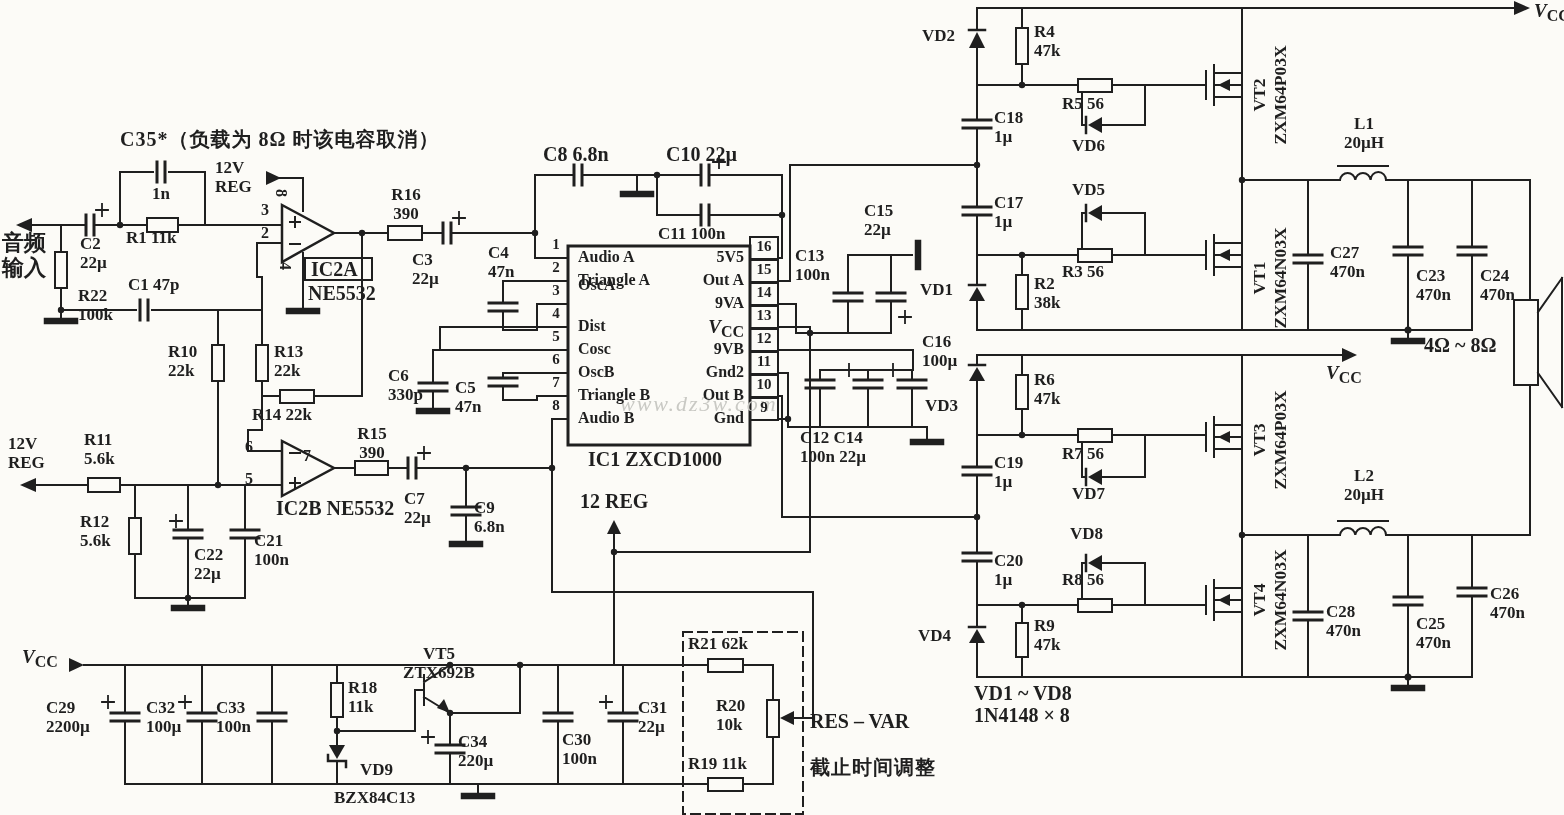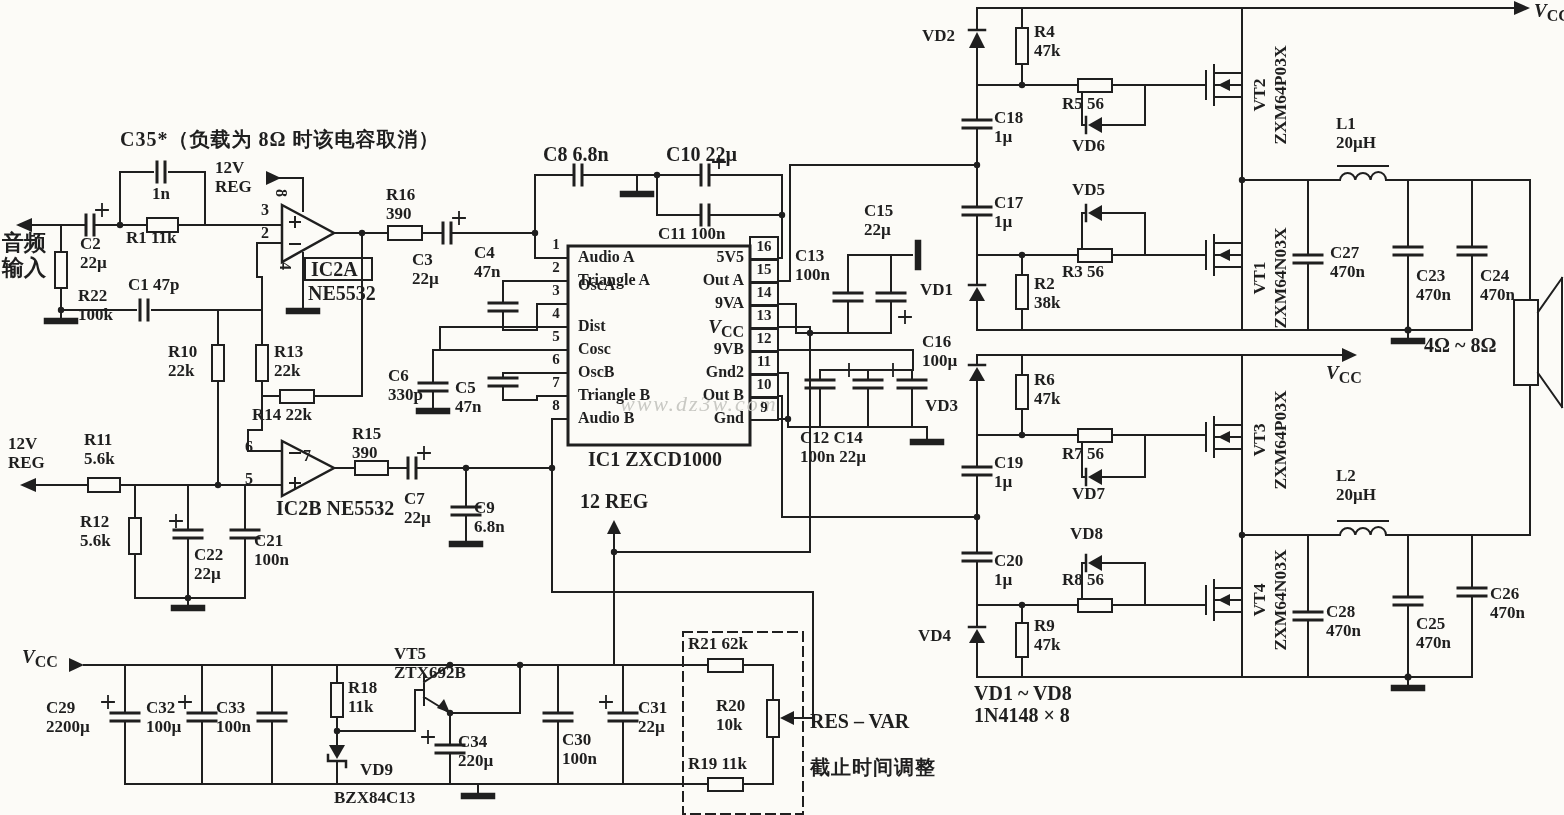--- a/index.html
+++ b/index.html
@@ -7,21 +7,21 @@
          font-family:"Liberation Serif","DejaVu Serif",serif;color:#1f1f1f;}
   #wires{position:absolute;left:0;top:0;}
   .lb{position:absolute;white-space:pre-line;line-height:1.12;font-size:17px;font-weight:700;color:#1f1f1f;}
   .big{font-size:20px;}
   .note{font-size:20px;letter-spacing:1px;}
   .cjk{font-size:22px;line-height:1.15;}
   .pn{font-size:16px;font-weight:700;}
   .rn{width:80px;text-align:right;}
   .num{font-size:15px;width:28px;text-align:center;}
   .numl{font-size:15px;width:20px;text-align:center;}
-  .ctr{text-align:left;font-family:Liberation Serif, serif;}
+  .ctr{text-align:center;font-family:Liberation Serif, serif;}
   .rot{transform:translate(-50%,-50%) rotate(-90deg);text-align:center;line-height:1.2;font-size:17.5px;}
   .rot90{display:inline-block;transform:rotate(90deg);}
   .vcc i{font-style:italic;font-size:19px;}
   .vcc sub{font-size:16px;}
   .wm{font-size:22px;font-style:italic;font-weight:400;color:#c9c9c4;letter-spacing:2px;}
 </style>
 </head>
 <body>
 
 <div id="stage">
@@ -271,21 +271,21 @@
 100k</span>
 <span class="lb" style="left:168px;top:342px">R10
 22k</span>
 <span class="lb" style="left:274px;top:342px">R13
 22k</span>
 <span class="lb" style="left:252px;top:405px">R14 22k</span>
 <span class="lb ctr" style="left:386px;top:185px;width:40px">R16
 390</span>
 <span class="lb" style="left:412px;top:250px">C3
 22µ</span>
-<span class="lb" style="left:474px;top:243px">C4
+<span class="lb" style="left:488px;top:243px">C4
 47n</span>
 <span class="lb" style="left:388px;top:366px">C6
 330p</span>
 <span class="lb" style="left:455px;top:378px">C5
 47n</span>
 <span class="lb" style="left:8px;top:434px">12V
 REG</span>
 <span class="lb" style="left:84px;top:430px">R11
 5.6k</span>
 <span class="lb" style="left:80px;top:512px">R12

